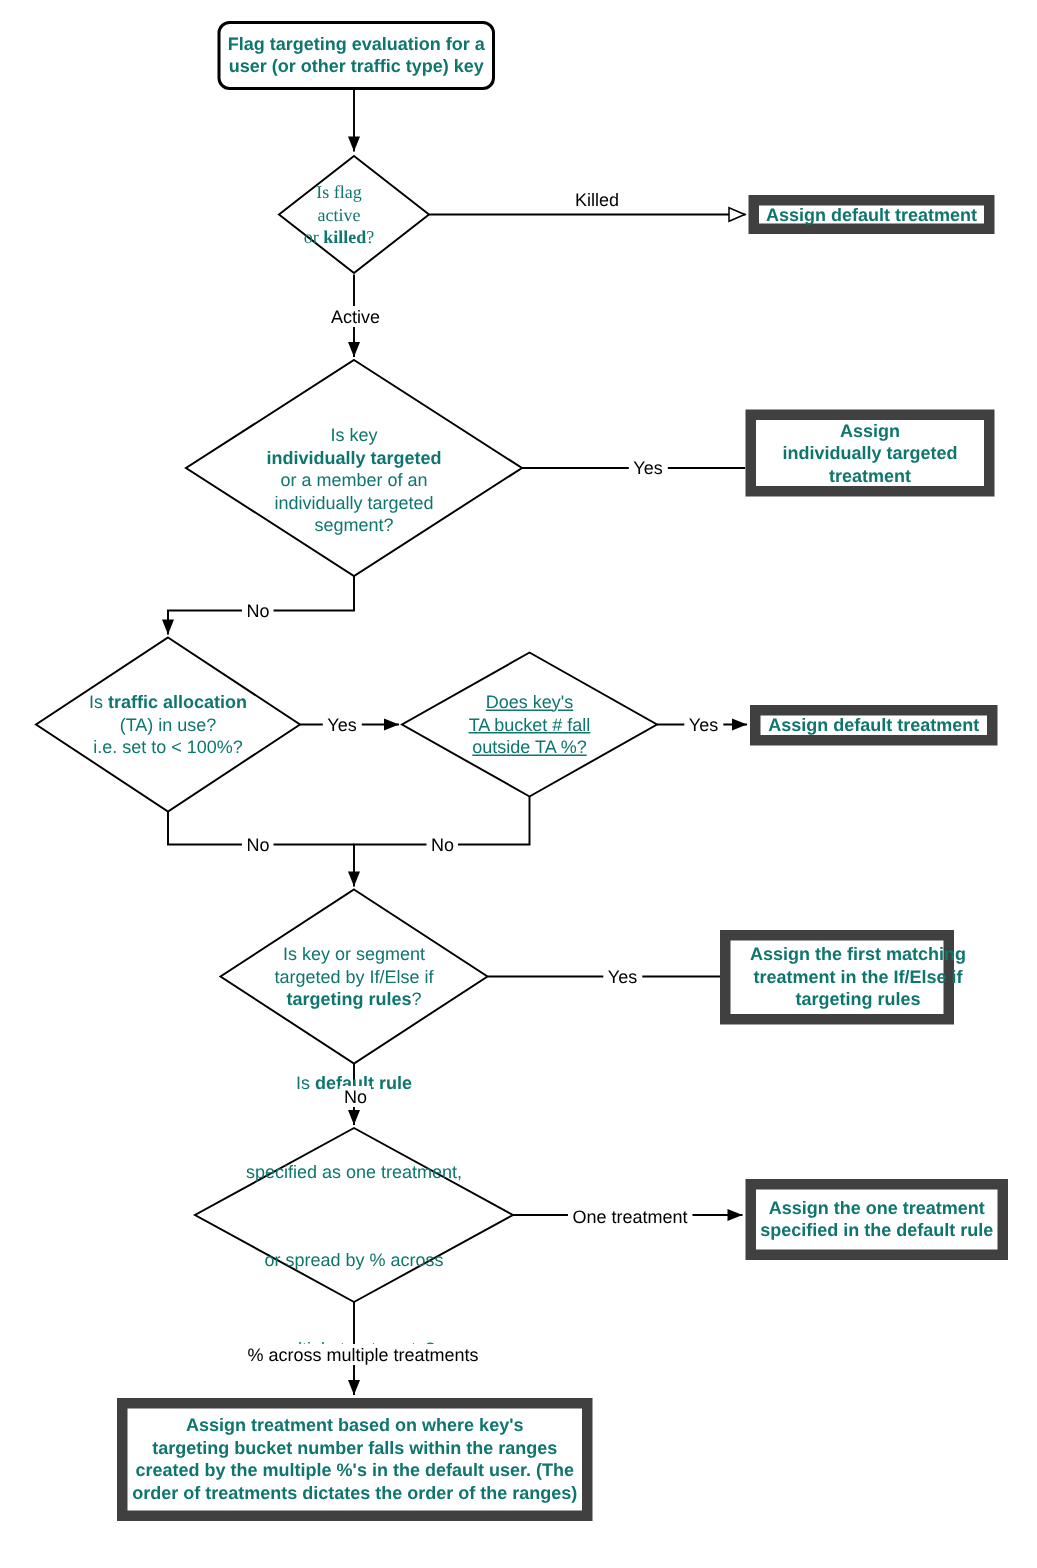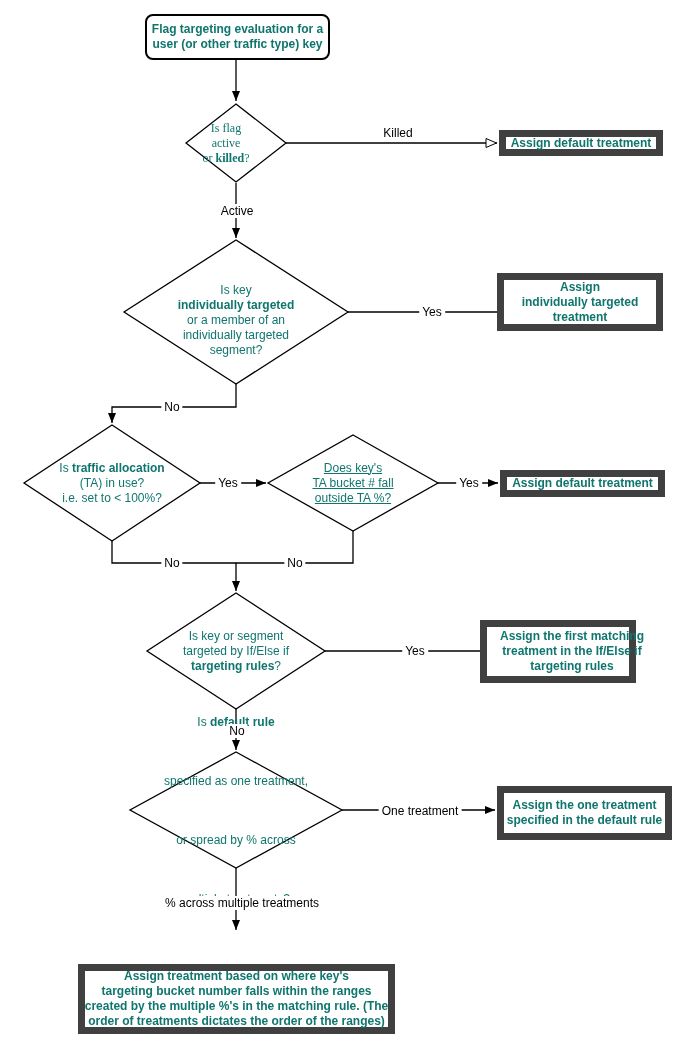--- a/index.html
+++ b/index.html
@@ -147,24 +147,24 @@
     <div class="line">specified as one treatment,</div>
     <div class="line">or spread by % across</div>
     <div class="line">multiple treatments?</div>
   </div>
 
   <div class="node rect" style="left:497px; top:786px; width:175px; height:54px;">
     <div class="line">Assign the one treatment</div>
     <div class="line">specified in the default rule</div>
   </div>
 
-  <div class="node rect" style="left:78px; top:964px; width:317px; height:70px;justify-content:center;">
+  <div class="node rect" style="left:78px; top:932px; width:317px; height:82px;justify-content:center;">
     <div class="line">Assign treatment based on where key's</div>
     <div class="line">targeting bucket number falls within the ranges</div>
-    <div class="line">created by the multiple %'s in the matching rule. (The</div>
+    <div class="line">created by the multiple %'s in the default user. (The</div>
     <div class="line">order of treatments dictates the order of the ranges)</div>
   </div>
 
   <div class="elabel" style="left:398px; top:133px;">Killed</div>
   <div class="elabel" style="left:237px; top:211px;">Active</div>
   <div class="elabel" style="left:432px; top:312px;">Yes</div>
   <div class="elabel" style="left:172px; top:407px;">No</div>
   <div class="elabel" style="left:228px; top:483px;">Yes</div>
   <div class="elabel" style="left:469px; top:483px;">Yes</div>
   <div class="elabel" style="left:172px; top:563px;">No</div>

